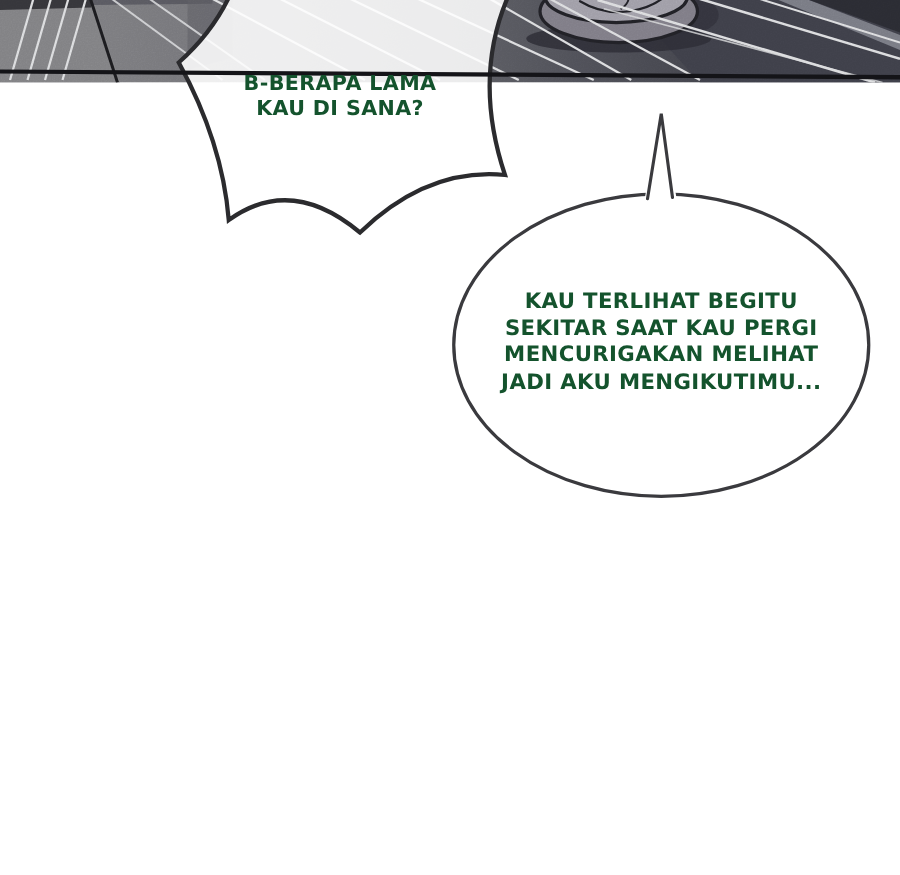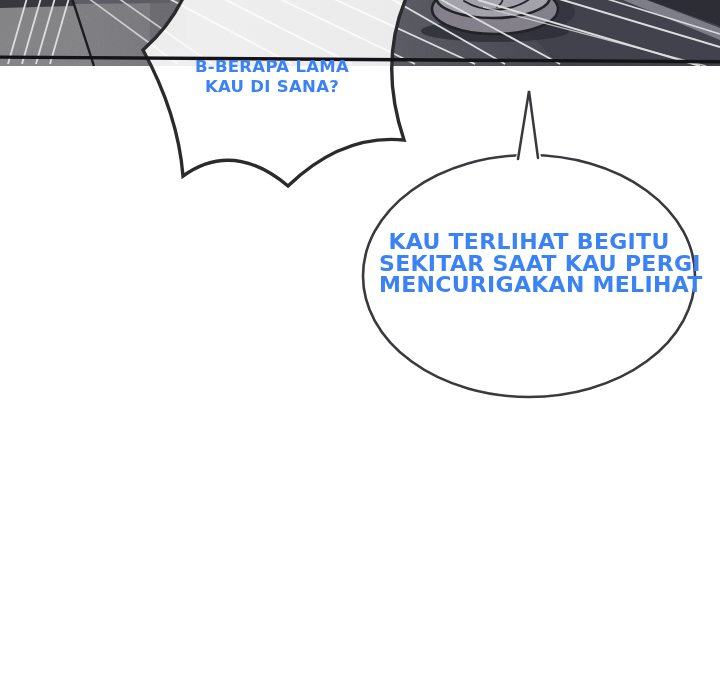--- a/index.html
+++ b/index.html
@@ -3,25 +3,25 @@
 <meta charset="utf-8">
 <style>
   html,body{margin:0;padding:0;}
   body{
     width:720px;height:700px;overflow:hidden;background:#ffffff;
     font-family:"DejaVu Sans", sans-serif;position:relative;
   }
   .panel{position:absolute;left:0;top:0;width:720px;height:700px;}
   .layer{position:absolute;left:0;top:0;}
   .bubble-text{
-    position:absolute;text-align:center;color:#3b82f6;font-weight:bold;
+    position:absolute;text-align:center;color:#14532d;font-weight:bold;
     letter-spacing:0.3px;
   }
   .shout-text{left:172px;top:57px;width:200px;font-size:16.5px;line-height:20px;}
-  .oval-text{left:379px;top:231px;width:300px;font-size:22px;line-height:21.5px;}
+  .oval-text{left:379px;top:231px;width:300px;font-size:17px;line-height:21.5px;}
   .bubble-text .line{white-space:nowrap;}
 </style>
 </head>
 <body>
 
 <div class="panel">
 
   <svg class="layer" width="720" height="66" viewBox="0 0 720 66">
     <defs>
       <linearGradient id="floorG" x1="0" y1="0" x2="1" y2="0">
@@ -95,15 +95,16 @@
 
   <div class="bubble-text shout-text">
     <div class="line">B-BERAPA LAMA</div>
     <div class="line">KAU DI SANA?</div>
   </div>
 
   <div class="bubble-text oval-text">
     <div class="line">KAU TERLIHAT BEGITU</div>
     <div class="line">SEKITAR SAAT KAU PERGI</div>
     <div class="line">MENCURIGAKAN MELIHAT</div>
+    <div class="line">JADI AKU MENGIKUTIMU...</div>
   </div>
 
 </div>
 
 </body></html>

